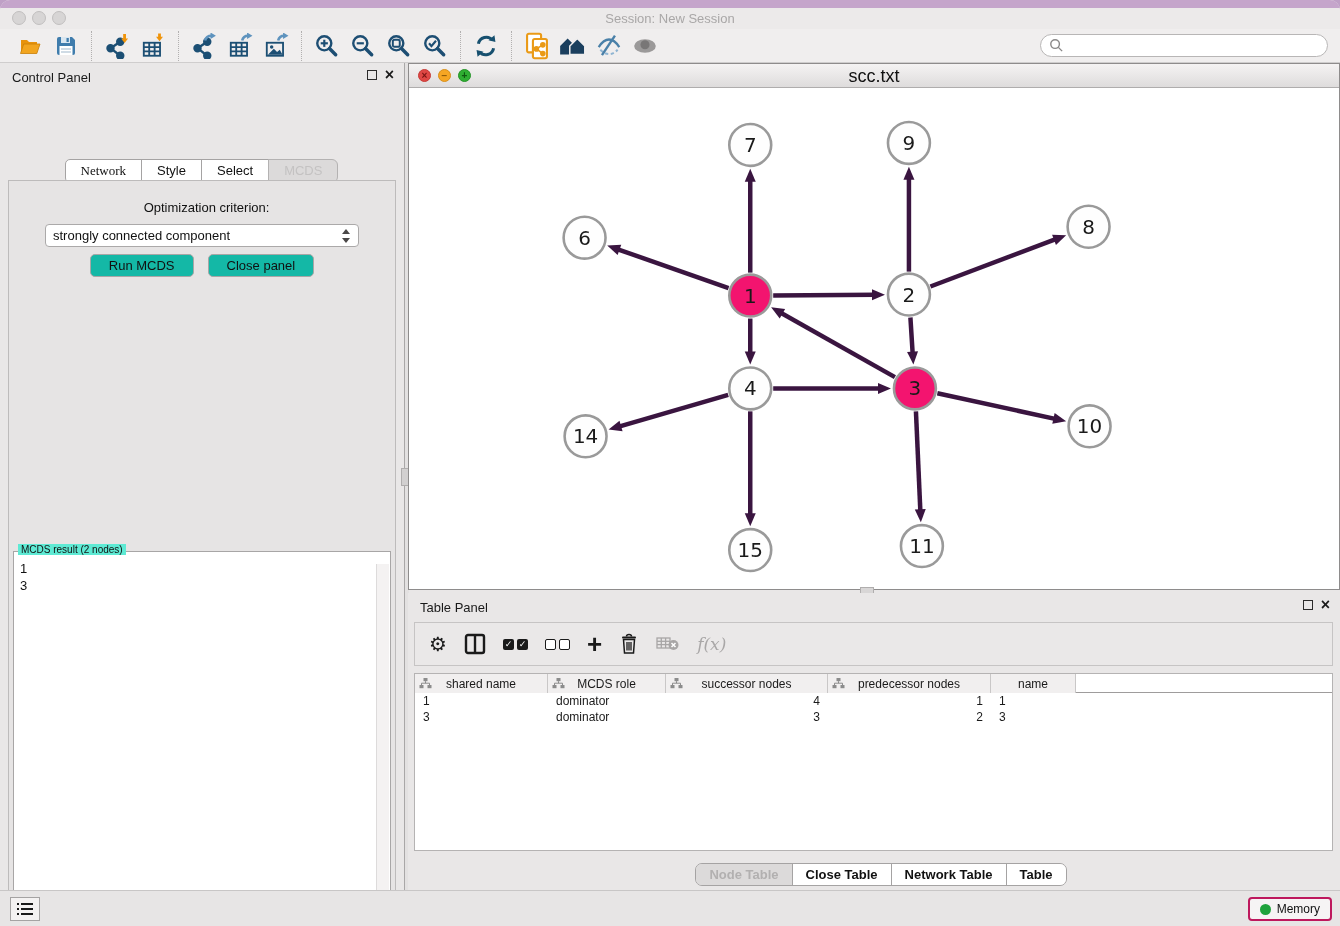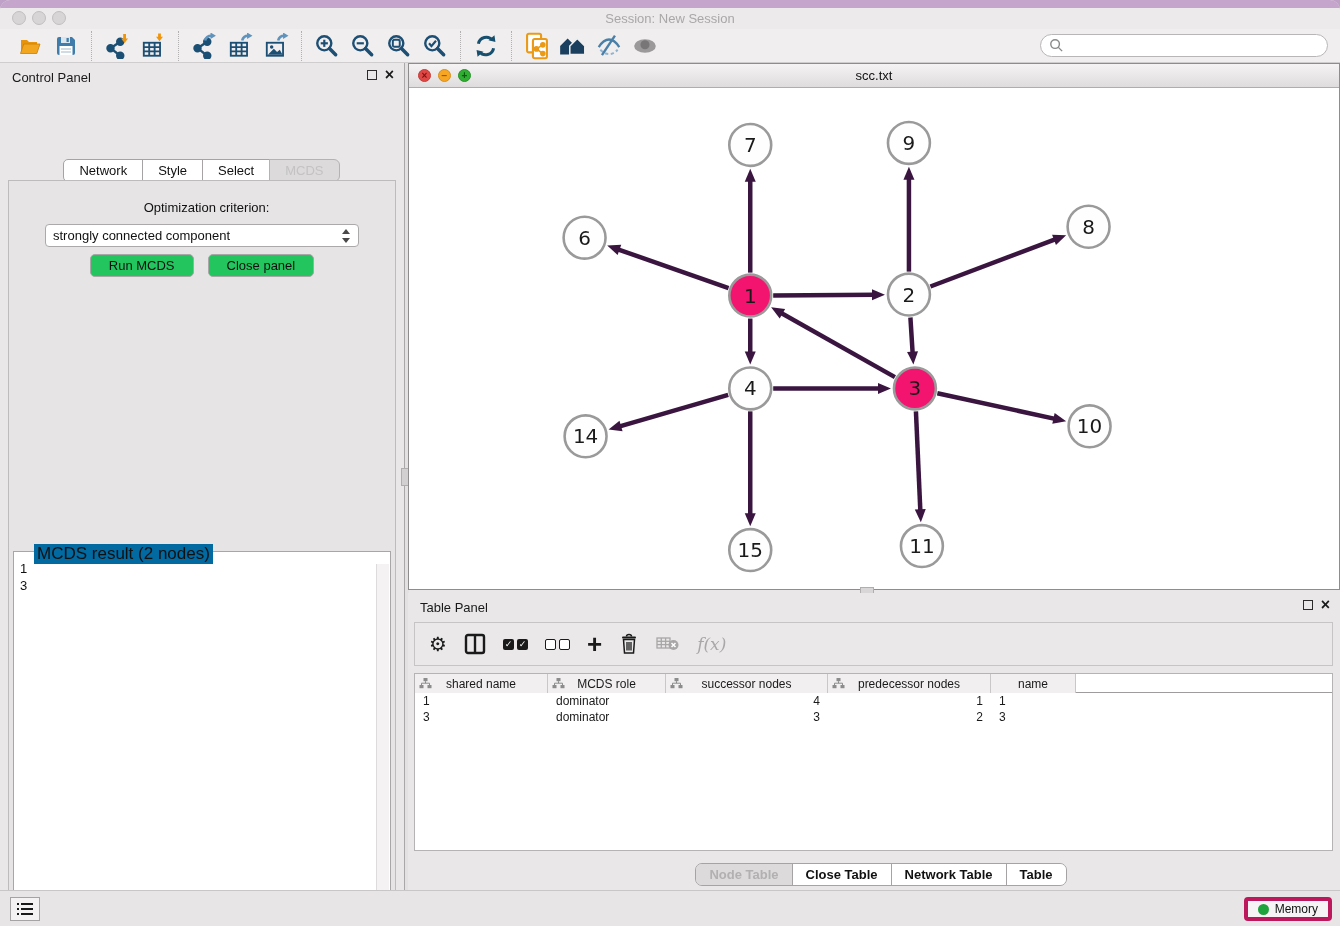--- a/index.html
+++ b/index.html
@@ -32,55 +32,55 @@
                 border-left:1px solid #A9A7A7; }
   #v-splitter .grip { position:absolute; left:-4px; top:405px; width:8px; height:18px;
                       background:#D2D0D0; border:1px solid #AFADAD; }
   .panel-header { position:relative; height:28px; padding:7px 12px 0 12px; font-size:13px; color:#1A1A1A; }
   .ph-icons { position:absolute; right:10px; top:7px; display:flex; gap:8px; align-items:center; }
   .float-icon { width:10px; height:10px; border:1.6px solid #2B2B2B; display:inline-block; }
   .close-icon { font-size:16px; font-weight:bold; color:#1A1A1A; line-height:10px; }
   #cp-tabs { position:absolute; left:0; top:96px; width:404px; display:flex; justify-content:center; }
   .cp-tab { padding:3px 15px; font-size:13px; background:#FFFFFF; border:1px solid #A5A3A3;
             margin-left:-1px; color:#111; }
-  .cp-tab:first-child { border-radius:5px 0 0 5px; }
+  .cp-tab:first-child { border-radius:5px 0 0 5px;font-family:Liberation Serif, serif; }
   .cp-tab.active { background:#DCDADA; color:#C4C2C2; border-radius:0 6px 6px 0; border-color:#B4B2B2; }
   #cp-body { position:absolute; left:8px; top:117px; width:388px; height:760px;
              background:#E6E4E4; border:1px solid #BDBBBB; }
   #opt-label { position:absolute; left:9px; right:0; top:19px; text-align:center; font-size:13px; color:#111; }
   #opt-select { position:absolute; left:36px; top:43px; width:314px; height:23px; background:#FFFFFF;
                 border:1px solid #ABA9A9; border-radius:4px; font-size:13px; line-height:21px;
                 padding-left:7px; color:#111; }
   .stepper { position:absolute; right:7px; top:4px; width:9px; height:14px; }
   .stepper .up, .stepper .dn { position:absolute; left:0; width:0; height:0;
       border-left:4.5px solid transparent; border-right:4.5px solid transparent; }
   .stepper .up { top:0; border-bottom:5px solid #4A4848; }
   .stepper .dn { bottom:0; border-top:5px solid #4A4848; }
   #cp-buttons { position:absolute; left:0; right:0; top:73px; display:flex; justify-content:center; gap:14px; }
-  .mac-btn { padding:3px 18px; font-size:13px; background:#22c55e; border:1px solid #A8A6A6;
+  .mac-btn { padding:3px 18px; font-size:13px; background:#14b8a6; border:1px solid #A8A6A6;
              border-radius:5px; color:#111; }
   #result-box { position:absolute; left:4px; right:4px; top:370px; height:380px;
                 background:#FFFFFF; border:1px solid #A8A6A6; }
-  #result-legend { position:absolute; left:20px; top:-8px; background:#0369a1; padding:0 3px;
-                   font-size:17px; color:#111; }
+  #result-legend { position:absolute; left:4px; top:-8px; background:#5eead4; padding:0 3px;
+                   font-size:10px; color:#111; }
   #result-text { position:absolute; left:0; top:4px; bottom:0; right:14px; padding:4px 0 0 6px;
                  font-size:13px; line-height:17px; color:#111; white-space:pre; overflow:hidden;
                  font-family:"Liberation Sans",sans-serif; }
   #result-scroll { position:absolute; right:1px; top:12px; bottom:1px; width:13px; background:#F4F2F2;
                    border-left:1px solid #DDDBDB; }
 
   
   #net-win { position:absolute; left:408px; top:63px; width:932px; height:527px;
              border:1px solid #8E8C8C; background:#FFFFFF; }
   #net-titlebar { position:absolute; left:0; top:0; right:0; height:24px;
                   background:linear-gradient(#F5F3F3,#DEDCDC); border-bottom:1px solid #AFADAD; }
   .traffic { position:absolute; top:5px; width:13px; height:13px; border-radius:50%;
              font-size:10px; font-weight:bold; text-align:center; line-height:12px; }
   #net-title { position:absolute; left:0; right:0; top:0; text-align:center; line-height:24px;
-               font-size:13px; color:#111; }
+               font-size:18px; color:#111; }
   #net-canvas { position:absolute; left:0; top:24px; right:0; bottom:0; background:#FFFFFF; }
   #graph-svg { width:100%; height:100%; }
   #net-grip { position:absolute; left:860px; top:587px; width:14px; height:7px;
               background:#D8D6D6; border:1px solid #B0AEAE; }
 
   
   #table-panel { position:absolute; left:408px; top:593px; width:932px; height:297px; background:#E9E7E7; }
   #tp-toolbar { position:absolute; left:6px; right:7px; top:29px; height:44px;
                 border:1px solid #C6C4C4; background:#EAE8E8; display:flex; align-items:center;
                 gap:17px; padding-left:14px; }
@@ -107,21 +107,21 @@
             border-left:1px solid #A5A3A3; }
   .tp-tab:first-child { border-left:none; }
   .tp-tab.active { background:#DCDADA; color:#B2B0B0; }
 
   
   #status-bar { position:absolute; left:0; bottom:0; width:1340px; height:36px; background:#E7E5E5;
                 border-top:1px solid #C8C6C6; }
   #list-btn { position:absolute; left:10px; top:6px; width:30px; height:24px; background:#F4F2F2;
               border:1px solid #A5A3A3; display:flex; align-items:center; justify-content:center; }
   #memory-btn { position:absolute; right:8px; top:6px; height:24px; padding:0 10px; background:#F6F4F4;
-                border:4px solid #be185d; border-radius:4px; display:flex; align-items:center; gap:6px; }
+                border:2px solid #be185d; border-radius:4px; display:flex; align-items:center; gap:6px; }
   #memory-dot { width:11px; height:11px; border-radius:50%; background:#1FA33C; }
   #memory-btn span.lbl { font-size:12px; color:#111; }
 </style>
 </head>
 <body>
 
 <div id="app">
 
   <div id="deco-strip"></div>
 

